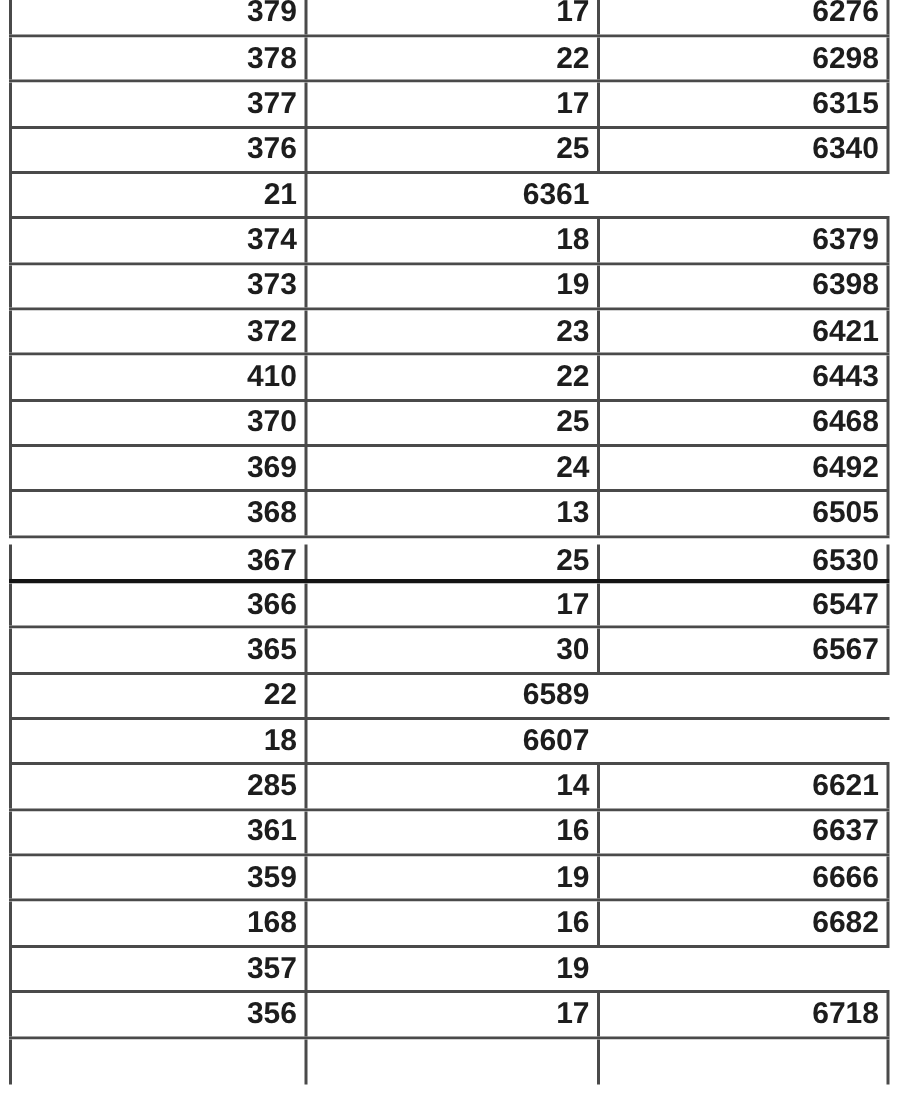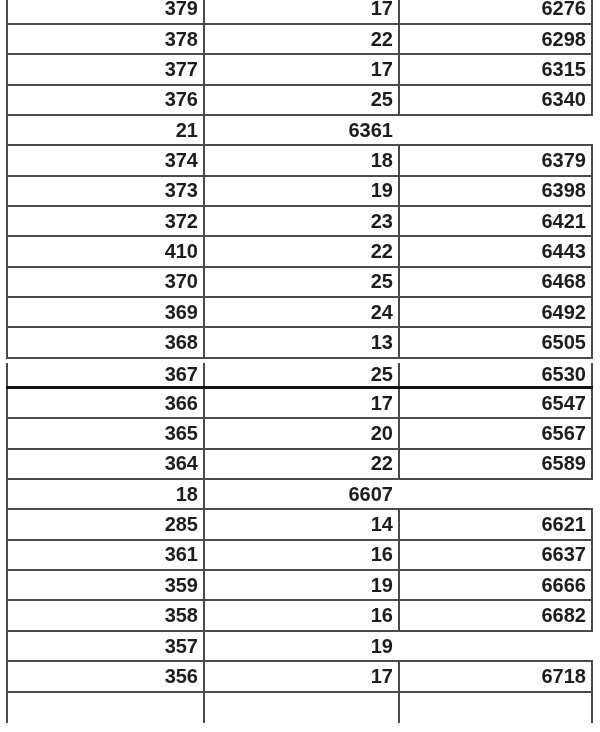--- a/index.html
+++ b/index.html
@@ -121,25 +121,24 @@
     <div class="cell">25</div>
     <div class="cell">6530</div>
   </div>
     <div class="row">
     <div class="cell">366</div>
     <div class="cell">17</div>
     <div class="cell">6547</div>
   </div>
     <div class="row">
     <div class="cell">365</div>
-    <div class="cell">20</div>
+    <div class="cell">30</div>
     <div class="cell">6567</div>
   </div>
     <div class="row">
-    <div class="cell">364</div>
     <div class="cell">22</div>
     <div class="cell">6589</div>
   </div>
     <div class="row">
     <div class="cell">18</div>
     <div class="cell">6607</div>
   </div>
     <div class="row">
     <div class="cell">285</div>
     <div class="cell">14</div>
@@ -149,21 +148,21 @@
     <div class="cell">361</div>
     <div class="cell">16</div>
     <div class="cell">6637</div>
   </div>
     <div class="row">
     <div class="cell">359</div>
     <div class="cell">19</div>
     <div class="cell">6666</div>
   </div>
     <div class="row">
-    <div class="cell">358</div>
+    <div class="cell">168</div>
     <div class="cell">16</div>
     <div class="cell">6682</div>
   </div>
     <div class="row">
     <div class="cell">357</div>
     <div class="cell">19</div>
   </div>
     <div class="row">
     <div class="cell">356</div>
     <div class="cell">17</div>

